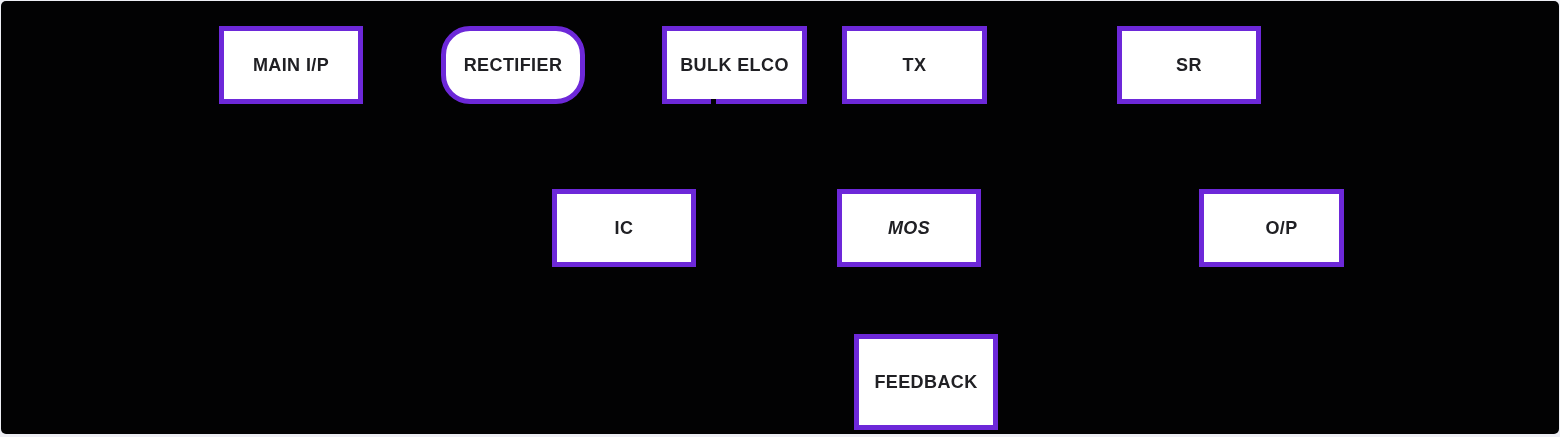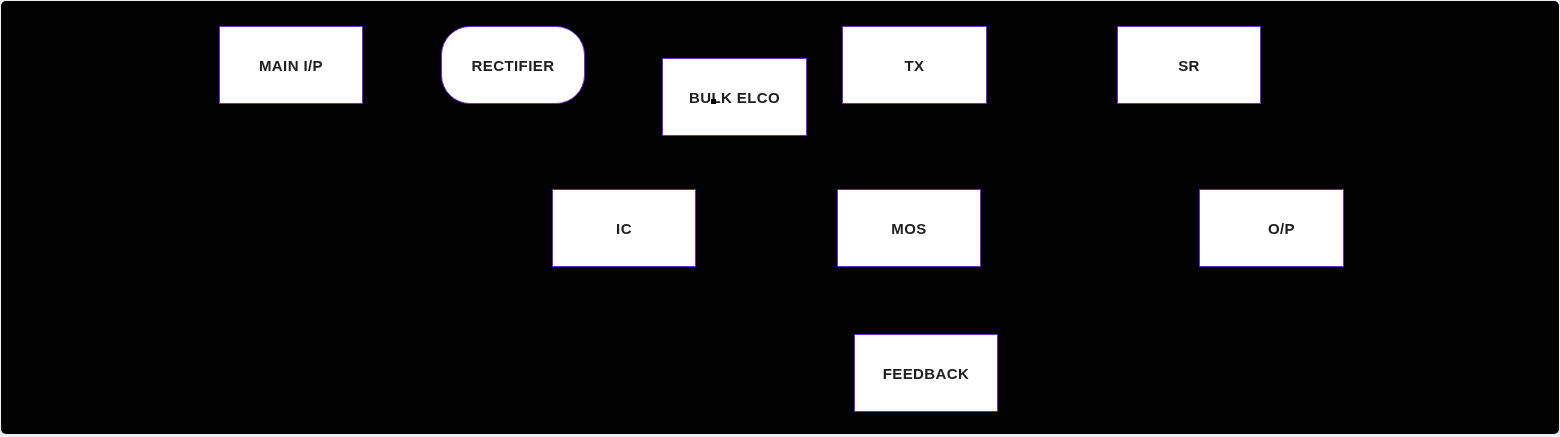--- a/index.html
+++ b/index.html
@@ -19,52 +19,52 @@
     left: 1px;
     top: 1px;
     right: 1px;
     bottom: 3px;
     background: var(--canvas-bg, #020203);
     border-radius: 5px;
   }
   .node {
     position: absolute;
     background: var(--node-fill, #ffffff);
-    border: 1px solid #6d28d9;
+    border: 5px solid #6d28d9;
     box-sizing: border-box;
     display: flex;
     align-items: center;
     justify-content: center;
     color: var(--node-text, #202024);
-    font-size: 15px;
+    font-size: 18px;
     font-weight: 700;
     letter-spacing: 0.4px;
     white-space: nowrap;
   }
   .node span {
     display: inline-block;
   }
   .connector-stub {
     position: absolute;
     left: 710px;
     top: 98px;
     width: 5px;
     height: 5px;
     background: var(--canvas-bg, #020203);
   }
   
   #node-main-ip   { left: 218px;  top: 25px;  width: 144px; height: 78px; }
   #node-rectifier { left: 440px;  top: 25px;  width: 144px; height: 78px; border-radius: 29px; }
-  #node-bulk-elco { left: 661px;  top: 25px;  width: 145px; height: 78px; margin-top: 32px; }
+  #node-bulk-elco { left: 661px;  top: 25px;  width: 145px; height: 78px; }
   #node-tx        { left: 841px;  top: 25px;  width: 145px; height: 78px; }
   #node-sr        { left: 1116px; top: 25px;  width: 144px; height: 78px; }
   #node-ic        { left: 551px;  top: 188px; width: 144px; height: 78px; }
-  #node-mos       { left: 836px;  top: 188px; width: 144px; height: 78px; }
+  #node-mos       { left: 836px;  top: 188px; width: 144px; height: 78px; font-style: italic; }
   #node-op        { left: 1198px; top: 188px; width: 145px; height: 78px; padding-left: 20px; }
-  #node-feedback  { left: 853px;  top: 333px; width: 144px; height: 78px; }
+  #node-feedback  { left: 853px;  top: 333px; width: 144px; height: 96px; }
 </style>
 </head>
 <body>
 
 <div class="canvas">
 
   <div class="node" id="node-main-ip">
     <span>MAIN I/P</span>
   </div>
 

